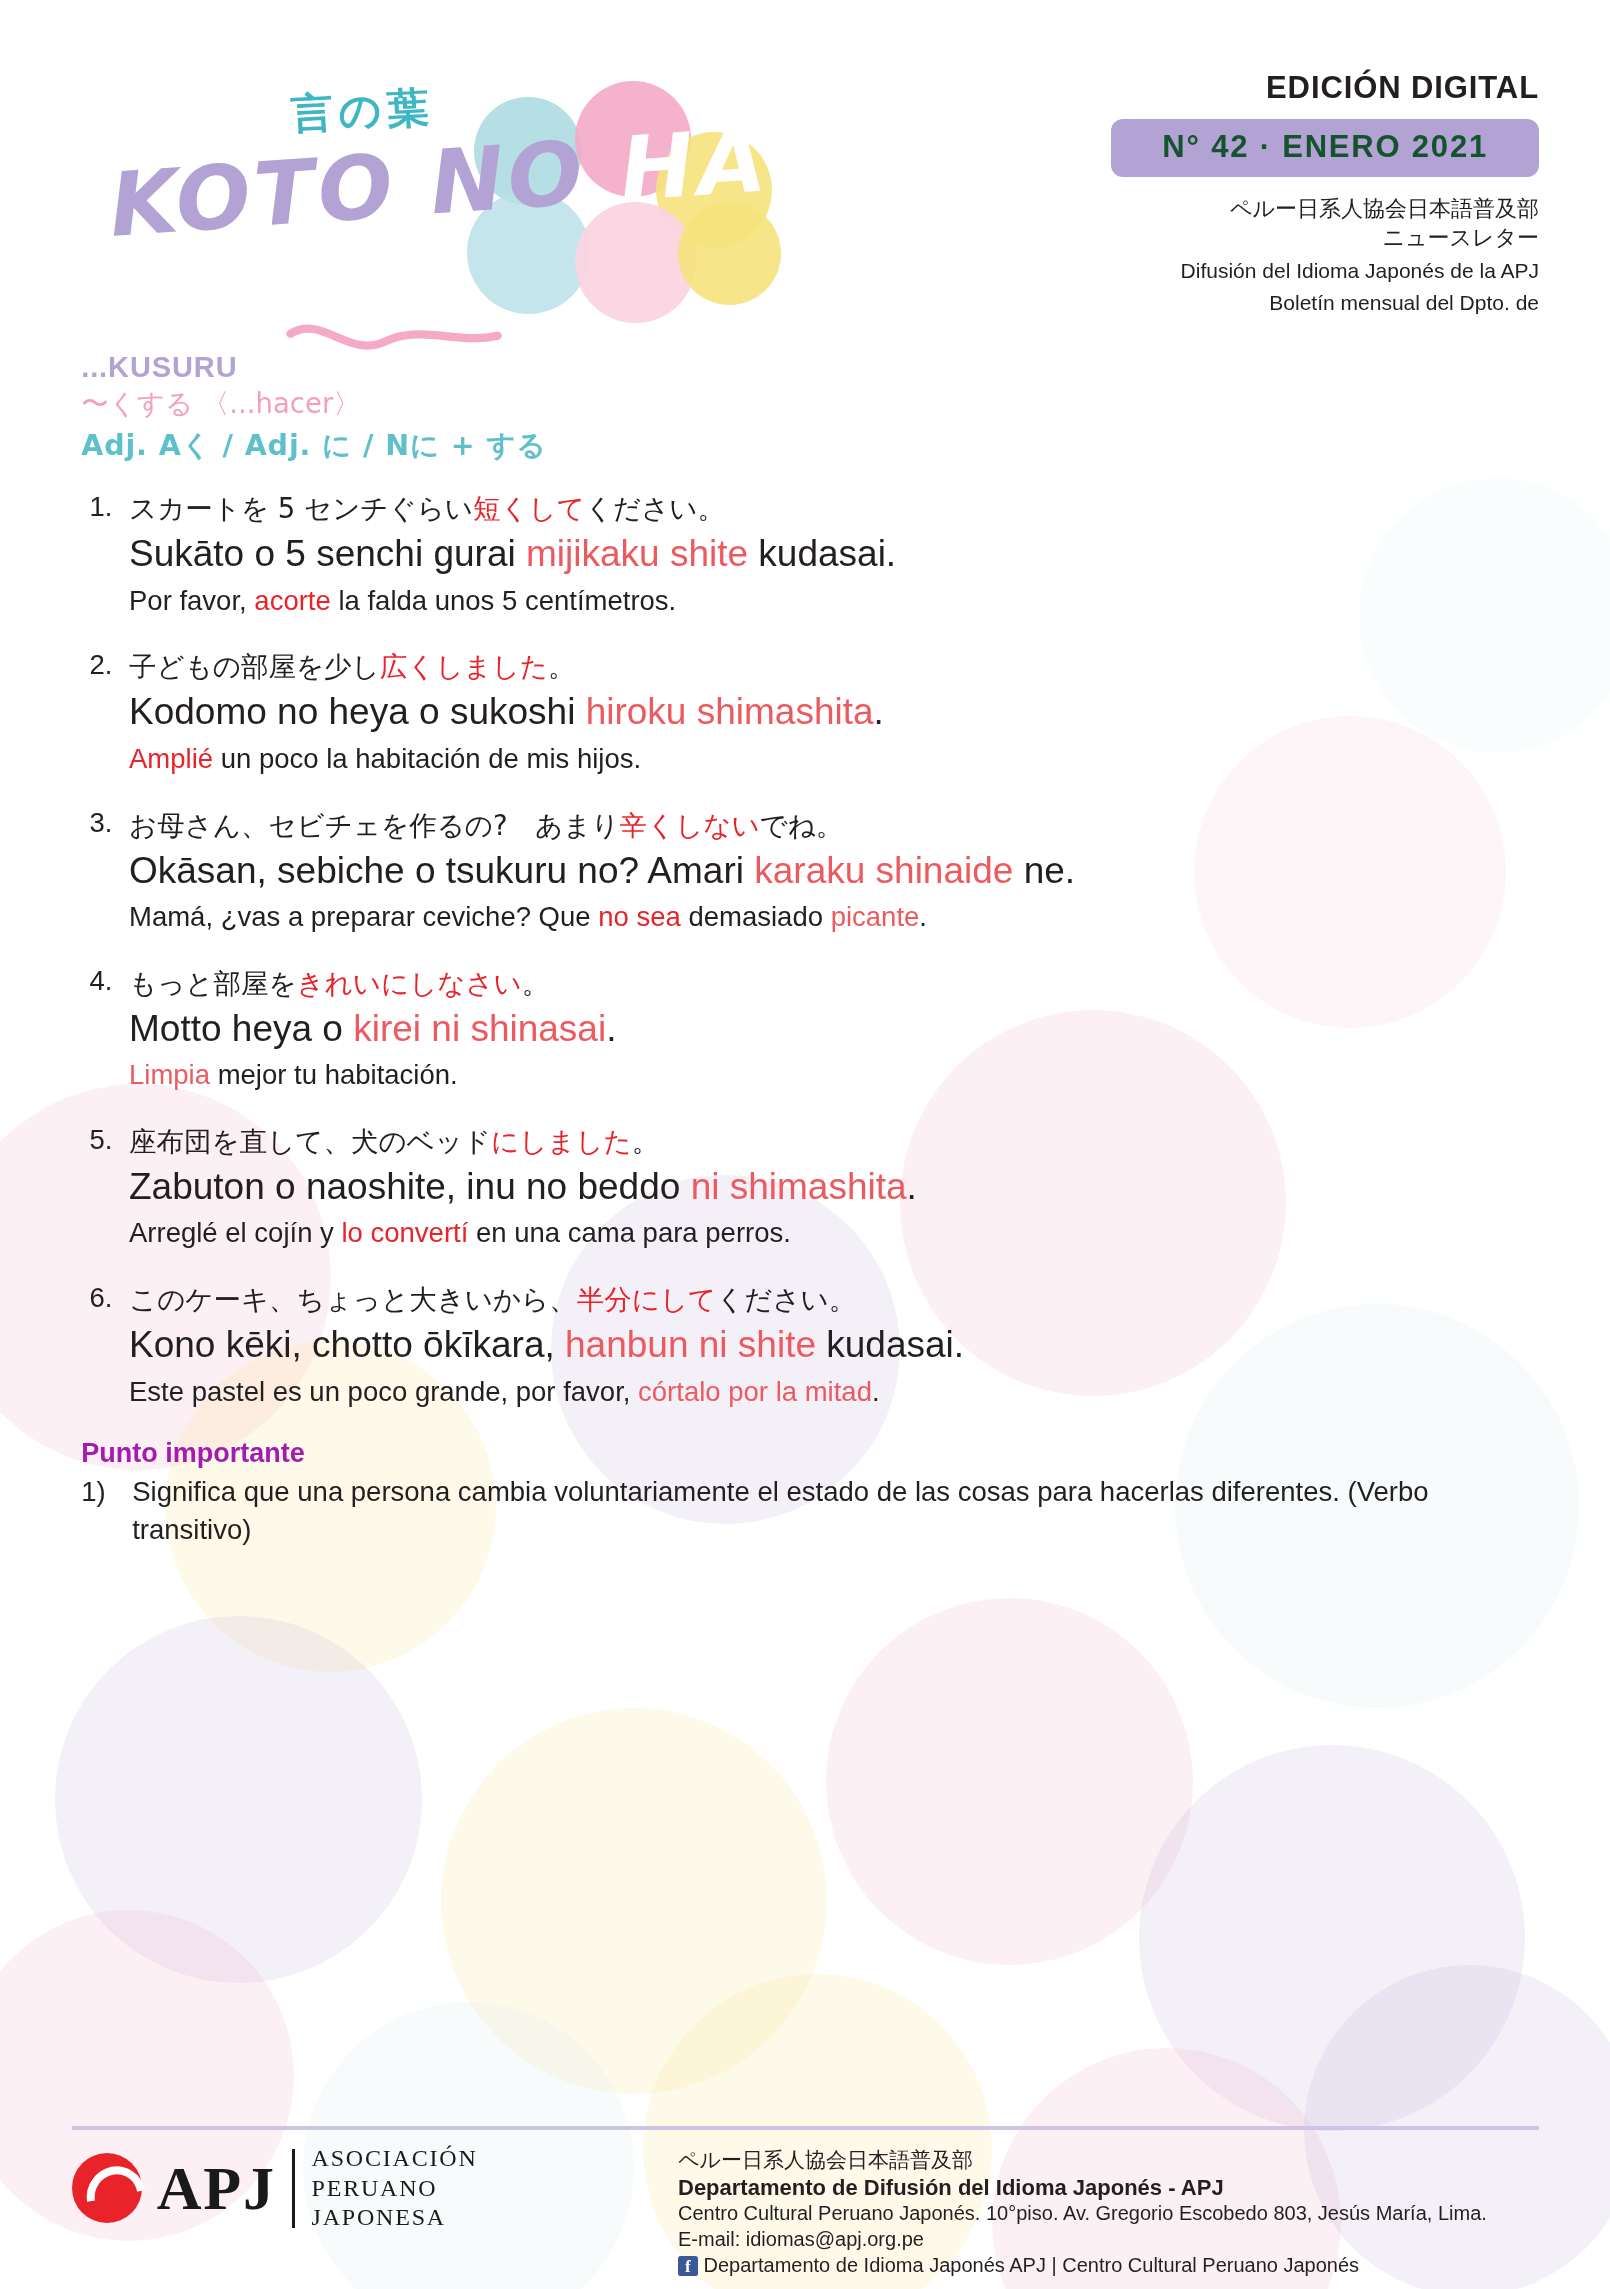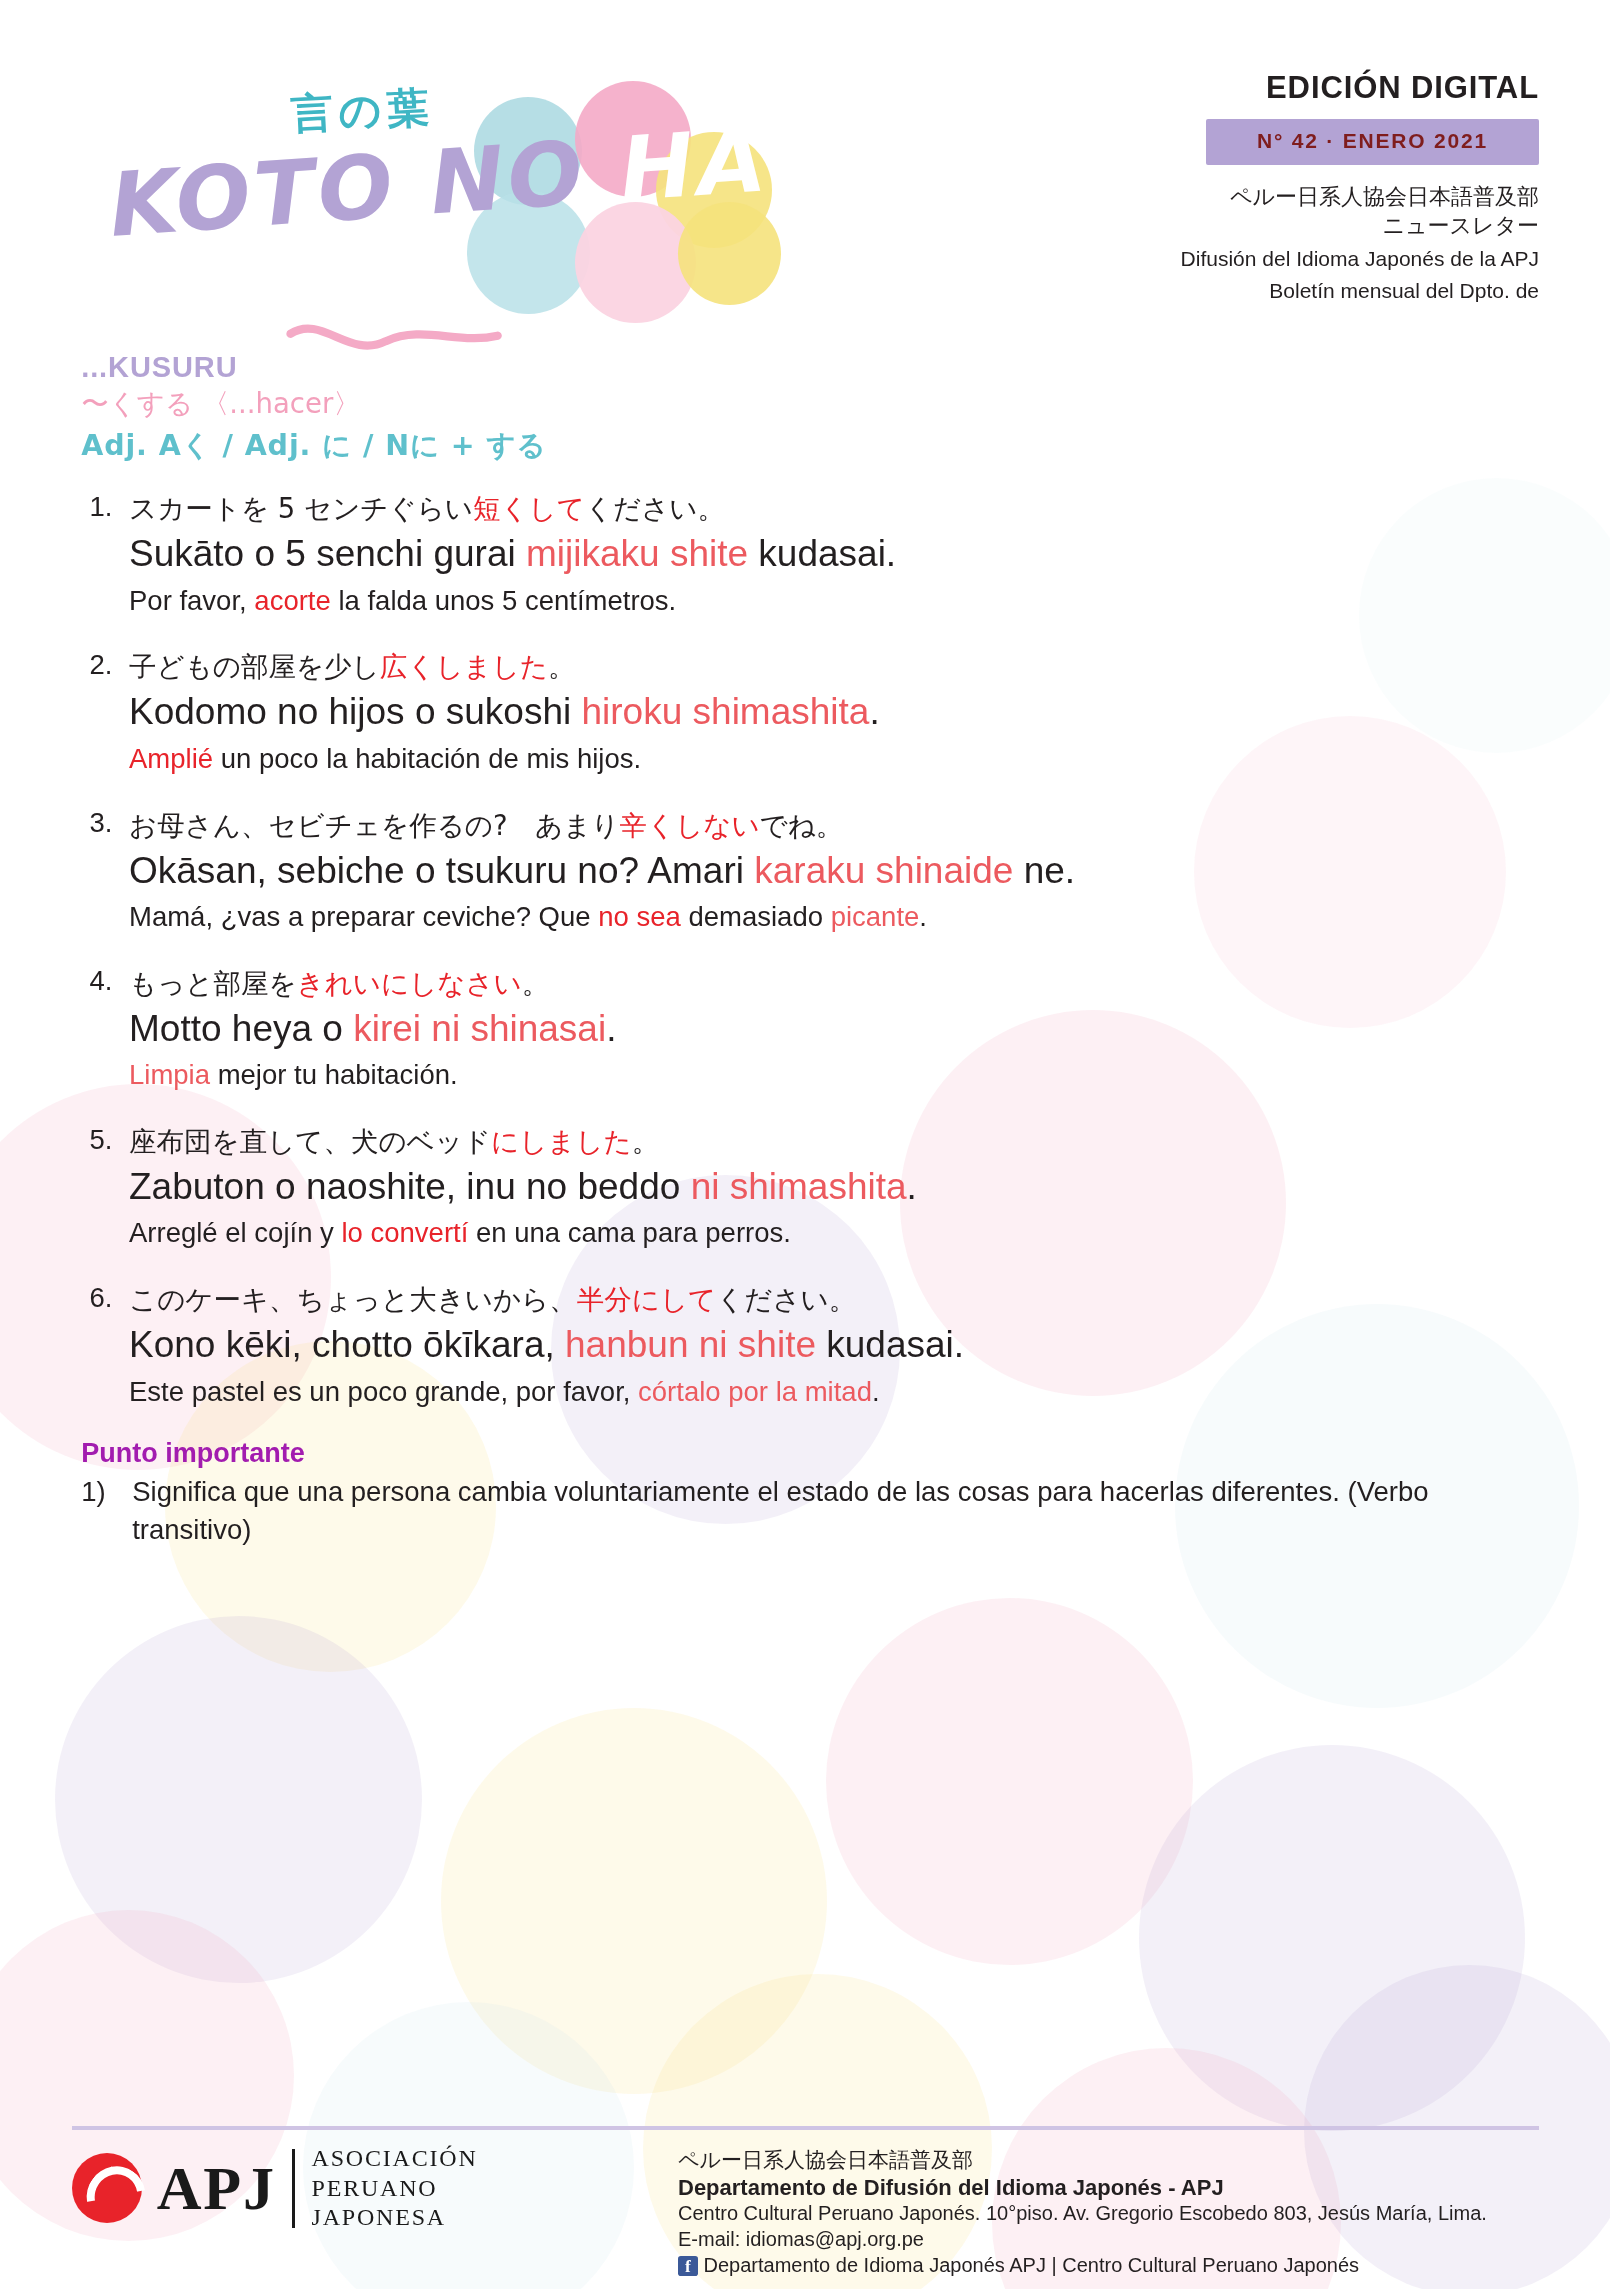--- a/index.html
+++ b/index.html
@@ -88,26 +88,26 @@
   .edicion {
     font-size: 31px;
     font-weight: bold;
     letter-spacing: 0.9px;
     color: #231f20;
     margin-bottom: 13px;
   }
   .issue-pill {
     display: inline-block;
     background: #b3a3d4;
-    color: #7f1d1d;
-    font-size: 21px;
+    color: #14532d;
+    font-size: 31px;
     font-weight: bold;
     letter-spacing: 1.8px;
     padding: 10px 51px 12px 51px;
-    border-radius: 2px;
+    border-radius: 12px;
     margin-bottom: 16.5px;
   }
   .jp-line {
     font-family: "DejaVu Sans", sans-serif;
     font-size: 22px;
     line-height: 1.35;
     color: #231f20;
   }
   .es-line {
     font-size: 21px;
@@ -366,21 +366,21 @@
         <div class="ex-jp"><span>スカートを 5 センチぐらい</span><span class="hl">短くして</span><span>ください。</span></div>
         <div class="ex-ro"><span>Sukāto o 5 senchi gurai </span><span class="hl-soft">mijikaku shite</span><span> kudasai.</span></div>
         <div class="ex-es"><span>Por favor, </span><span class="hl">acorte</span><span> la falda unos 5 centímetros.</span></div>
       </div>
     </div>
 
     <div class="ex">
       <div class="ex-num">2.</div>
       <div class="ex-body">
         <div class="ex-jp"><span>子どもの部屋を少し</span><span class="hl">広くしました</span><span>。</span></div>
-        <div class="ex-ro"><span>Kodomo no hijos o sukoshi </span><span class="hl-soft">hiroku shimashita</span><span>.</span></div>
+        <div class="ex-ro"><span>Kodomo no heya o sukoshi </span><span class="hl-soft">hiroku shimashita</span><span>.</span></div>
         <div class="ex-es"><span></span><span class="hl">Amplié</span><span> un poco la habitación de mis hijos.</span></div>
       </div>
     </div>
 
     <div class="ex">
       <div class="ex-num">3.</div>
       <div class="ex-body">
         <div class="ex-jp"><span>お母さん、セビチェを作るの?　あまり</span><span class="hl">辛くしない</span><span>でね。</span></div>
         <div class="ex-ro"><span>Okāsan, sebiche o tsukuru no? Amari </span><span class="hl-soft">karaku shinaide</span><span> ne.</span></div>
         <div class="ex-es"><span>Mamá, ¿vas a preparar ceviche? Que </span><span class="hl">no sea</span><span> demasiado </span><span class="hl-soft">picante</span><span>.</span></div>

